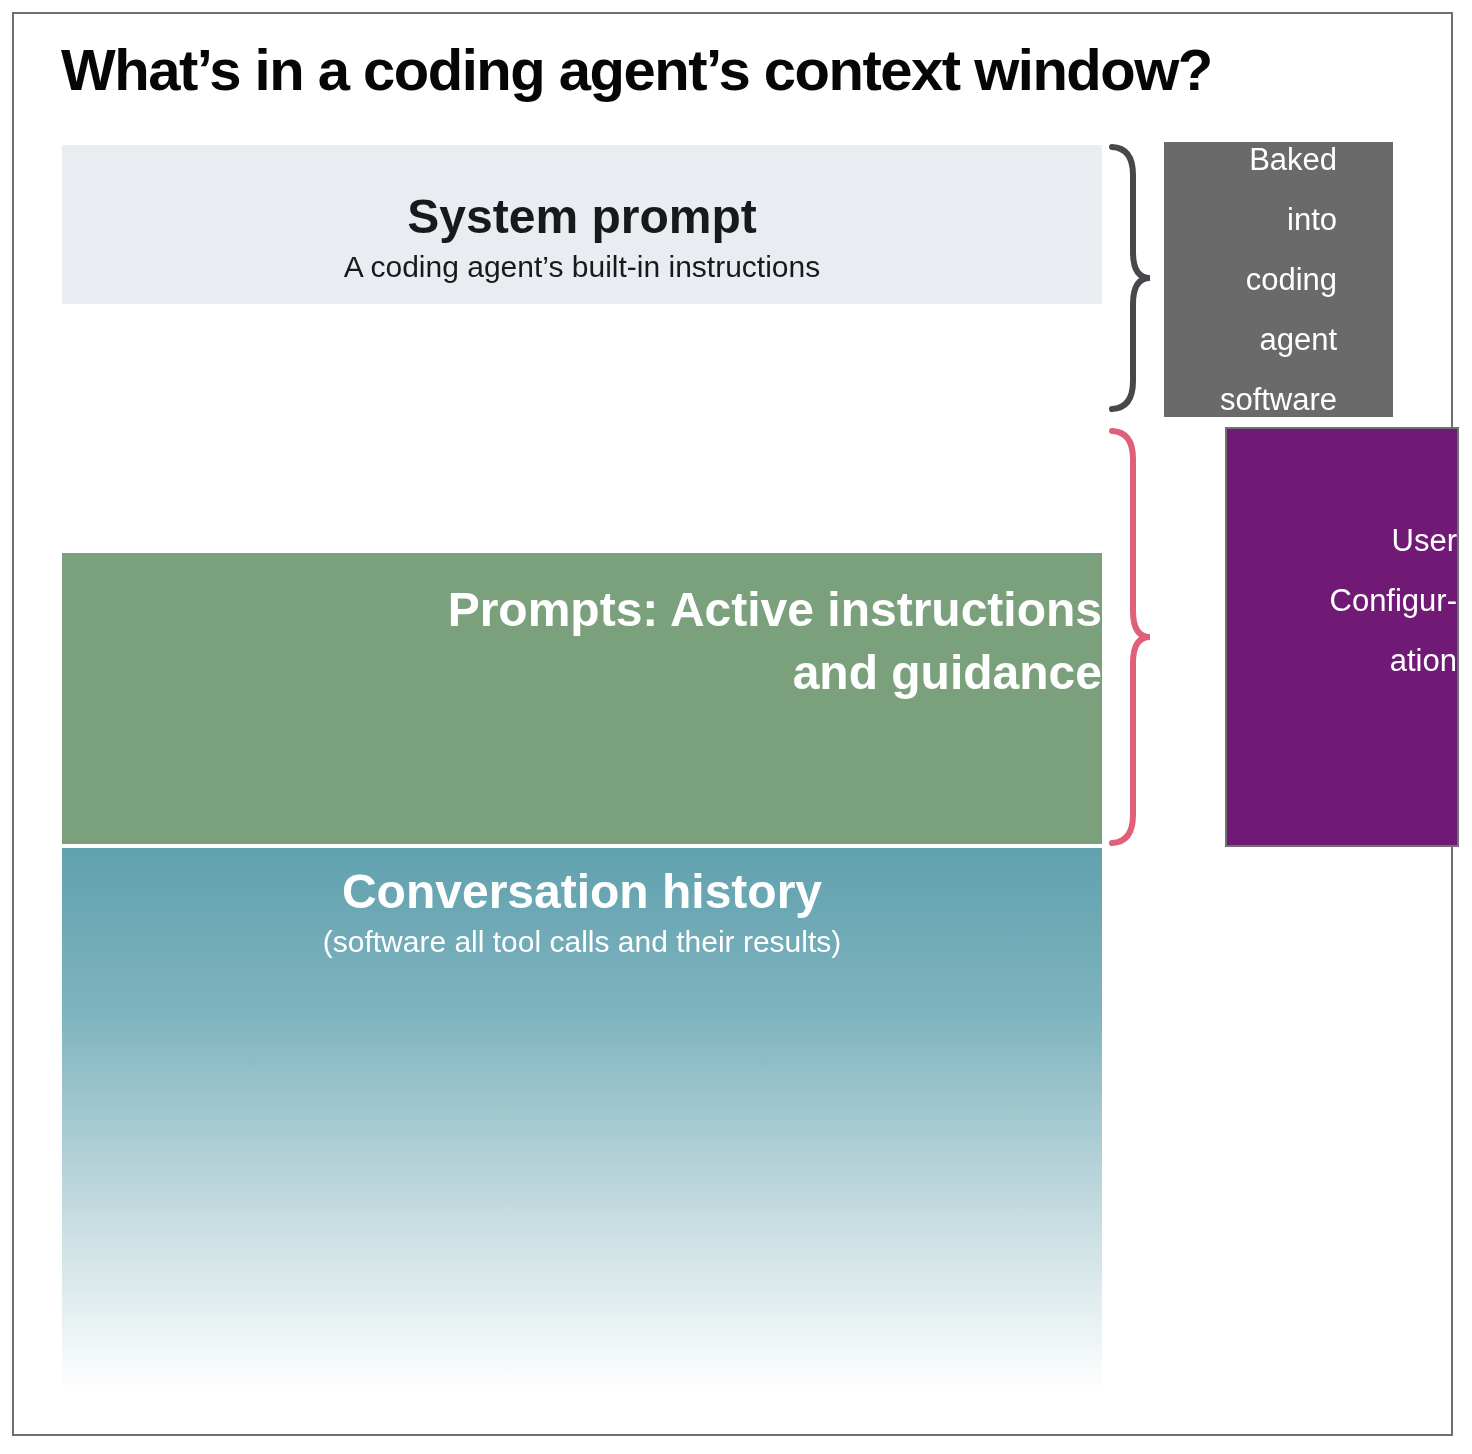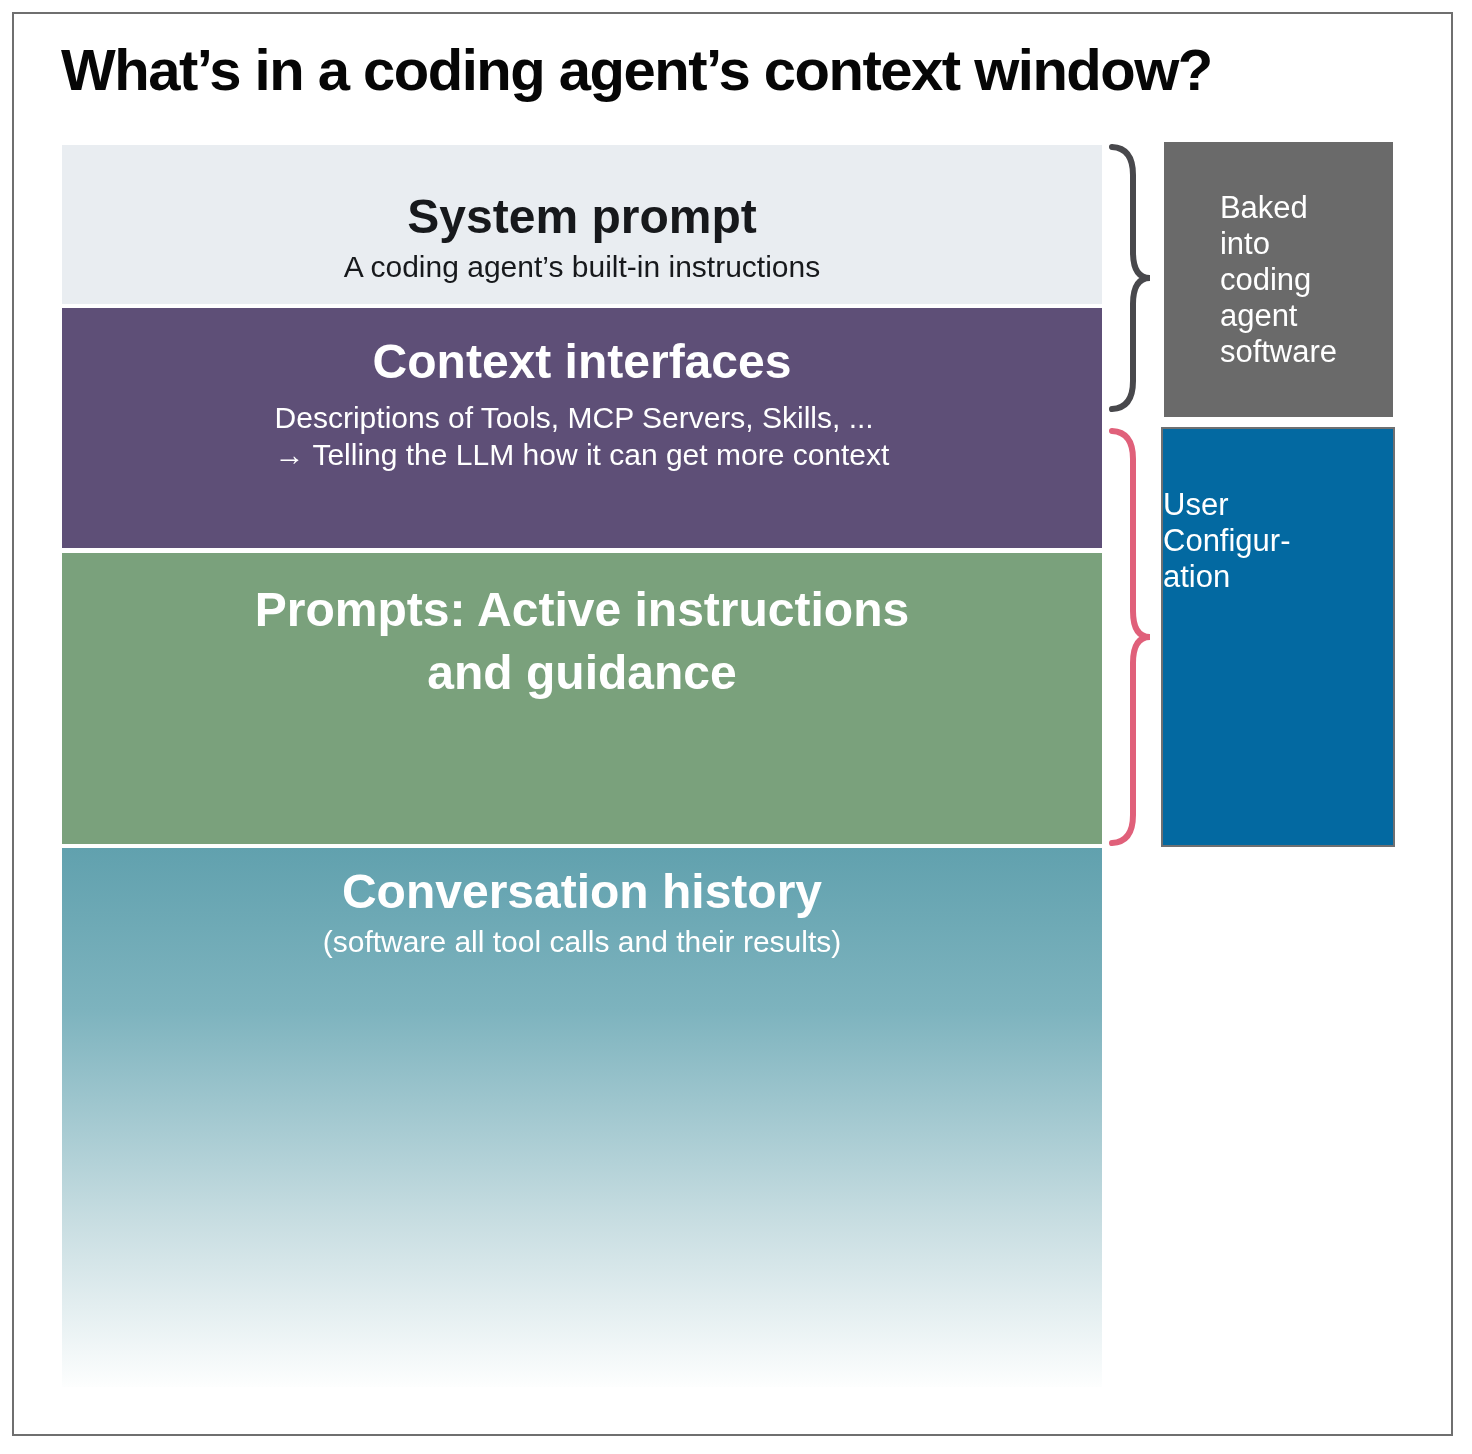--- a/index.html
+++ b/index.html
@@ -16,59 +16,54 @@
   }
   .layer{
     position:absolute;left:62px;width:1040px;box-sizing:border-box;
     text-align:center;color:#ffffff;
   }
   .layer-heading{font-size:48px;font-weight:bold;line-height:63px;white-space:pre-line;}
   .layer-sub{font-size:30px;line-height:37px;white-space:pre-line;}
   .layer-system{top:145px;height:159px;background:#e9edf1;color:#17191c;padding-top:40px;}
   .layer-context{top:308px;height:240px;background:#5e4f77;padding-top:22px;}
   .layer-context .layer-sub{width:fit-content;margin-left:auto;margin-right:auto;text-align:left;margin-top:6px;}
-  .layer-prompts{top:553px;height:291px;background:#7aa17c;padding-top:25px;}
+  .layer-prompts{top:553px;height:291px;background:#7aa17c;padding-top:25px;text-align:right;}
   .layer-history{
     top:848px;height:539px;padding-top:12px;
     background:linear-gradient(180deg,#61a1ae 0%,#7db3be 30%,#c9dee2 70%,#fdfefe 100%);
   }
   .brace{position:absolute;}
   .brace-gray{left:1106px;top:143px;}
   .brace-pink{left:1106px;top:427px;}
   .side-box{
-    position:absolute;box-sizing:border-box;color:#ffffff;text-align:left;
-    font-size:31px;line-height:36px;white-space:pre-line;
+    position:absolute;box-sizing:border-box;color:#ffffff;text-align:right;
+    font-size:31px;line-height:60px;white-space:pre-line;
   }
   .side-gray{
     left:1164px;top:142px;width:229px;height:275px;background:#6a6a6a;
     display:flex;align-items:center;justify-content:center;
   }
   .side-pink{
-    left:1161px;top:427px;width:234px;height:420px;background:#0369a1;
+    left:1225px;top:427px;width:234px;height:420px;background:#701a75;
     border:2px solid #6e7072;padding-top:22px;
   }
 </style>
 </head>
 <body>
 
 <div class="canvas">
   <div class="frame"></div>
 
   <h1 class="title">What’s in a coding agent’s context window?</h1>
 
   <section class="layer layer-system">
     <div class="layer-heading">System prompt</div>
     <div class="layer-sub">A coding agent’s built-in instructions</div>
   </section>
 
-  <section class="layer layer-context">
-    <div class="layer-heading">Context interfaces</div>
-    <div class="layer-sub">Descriptions of Tools, MCP Servers, Skills, ...
-→ Telling the LLM how it can get more context</div>
-  </section>
 
   <section class="layer layer-prompts">
     <div class="layer-heading">Prompts: Active instructions
 and guidance</div>
   </section>
 
   <section class="layer layer-history">
     <div class="layer-heading">Conversation history</div>
     <div class="layer-sub">(software all tool calls and their results)</div>
   </section>

